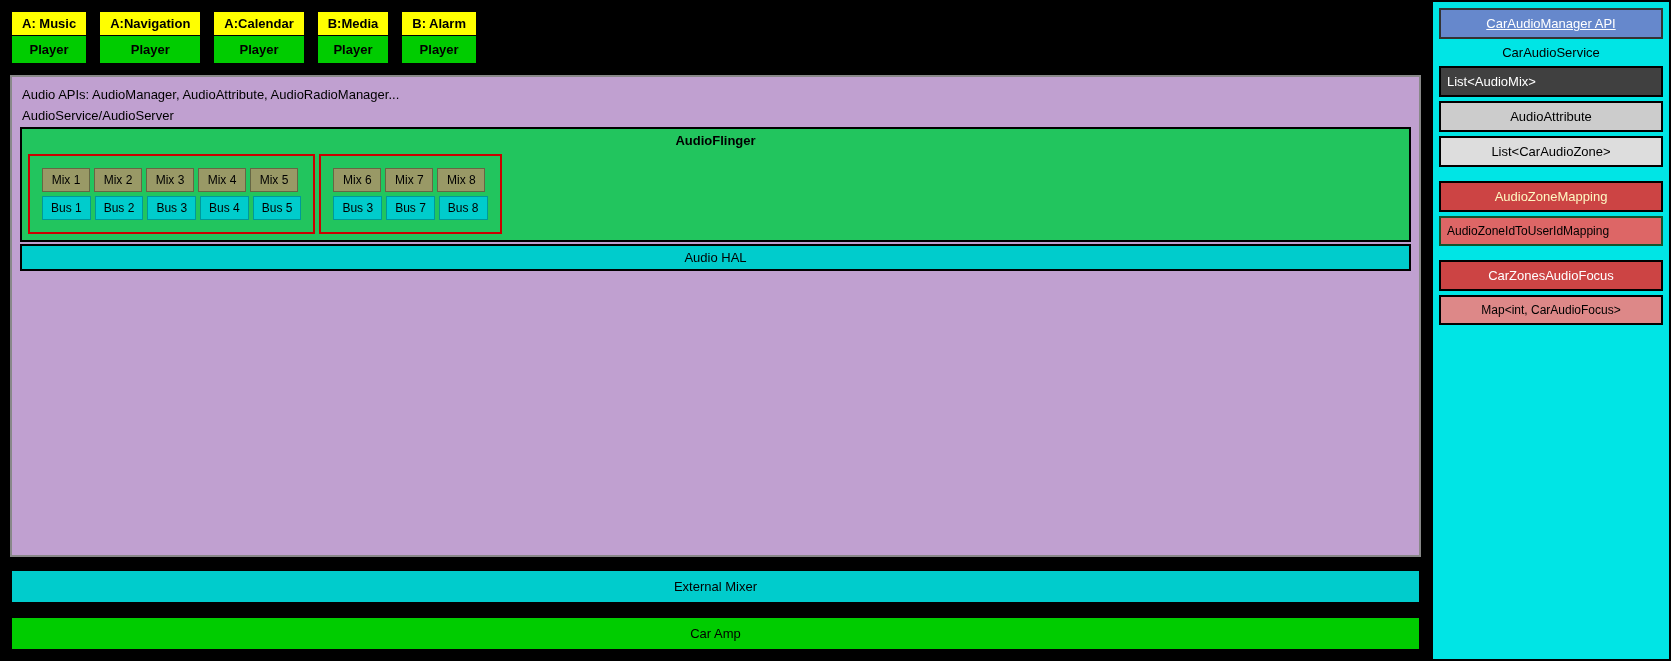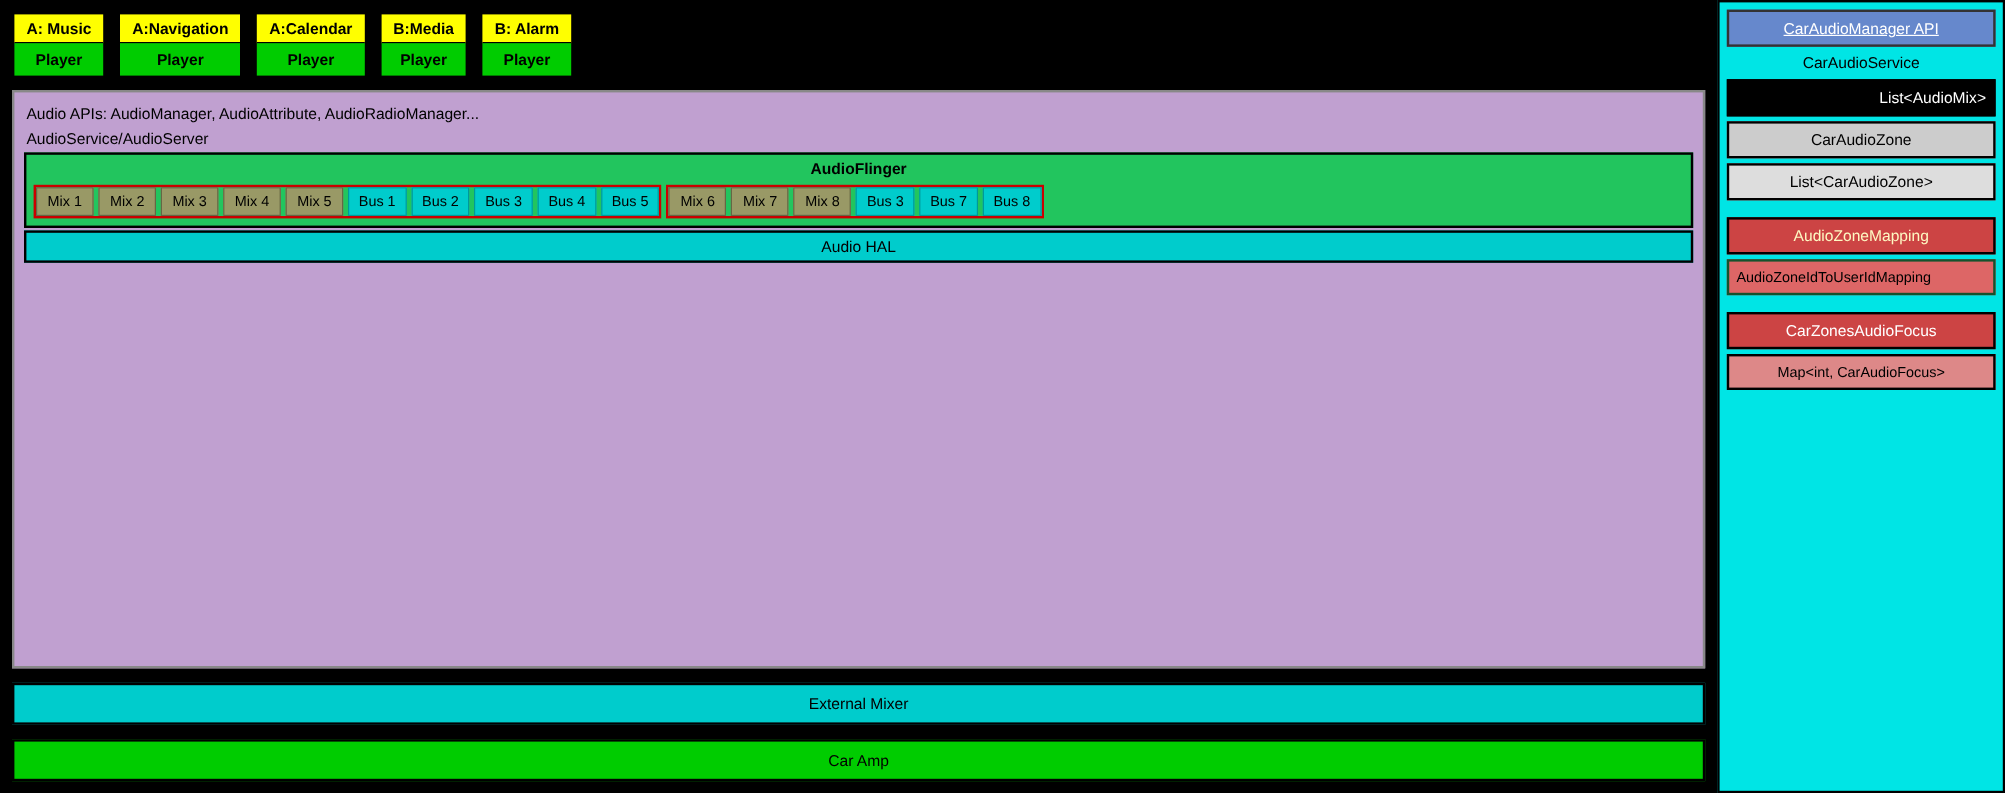--- a/index.html
+++ b/index.html
@@ -101,23 +101,23 @@
       margin-bottom: 2px;
     }
 
     .mix-buses-wrapper {
       display: flex;
       gap: 4px;
     }
 
     .zone-group {
       border: 2px solid #cc0000;
-      padding: 0;
-      display: flex;
-      flex-direction: row;
+      padding: 12px;
+      display: flex;
+      flex-direction: column;
       gap: 4px;
     }
 
     .mix-row {
       display: flex;
       gap: 4px;
     }
 
     .mix-box {
       background: #999966;
@@ -190,24 +190,24 @@
     .rp-audio-policy {
       background: #3333aa;
       border: 2px solid #000;
       padding: 6px;
       text-align: center;
       color: #fff;
       font-size: 13px;
     }
 
     .rp-list-audio-mix {
-      background: #000000;
-      border: 2px solid #000;
-      padding: 6px;
-      text-align: right;
+      background: #404040;
+      border: 2px solid #000;
+      padding: 6px;
+      text-align: left;
       color: #fff;
       font-size: 13px;
     }
 
     .rp-car-audio-zones {
       background: #cccccc;
       border: 2px solid #000;
       padding: 6px;
       text-align: center;
       font-size: 13px;
@@ -355,21 +355,21 @@
   </div>
 
   <div class="rp-car-audio-service-label">CarAudioService</div>
 
 
   <div class="rp-list-audio-mix">
     <span>List&lt;AudioMix&gt;</span>
   </div>
 
   <div class="rp-car-audio-zones">
-    <span>CarAudioZone</span>
+    <span>AudioAttribute</span>
   </div>
 
   <div class="rp-list-car-audio-zone">
     <span>List&lt;CarAudioZone&gt;</span>
   </div>
 
   <div class="rp-section-gap"></div>
 
   <div class="rp-audio-zone-mapping">
     <span>AudioZoneMapping</span>

